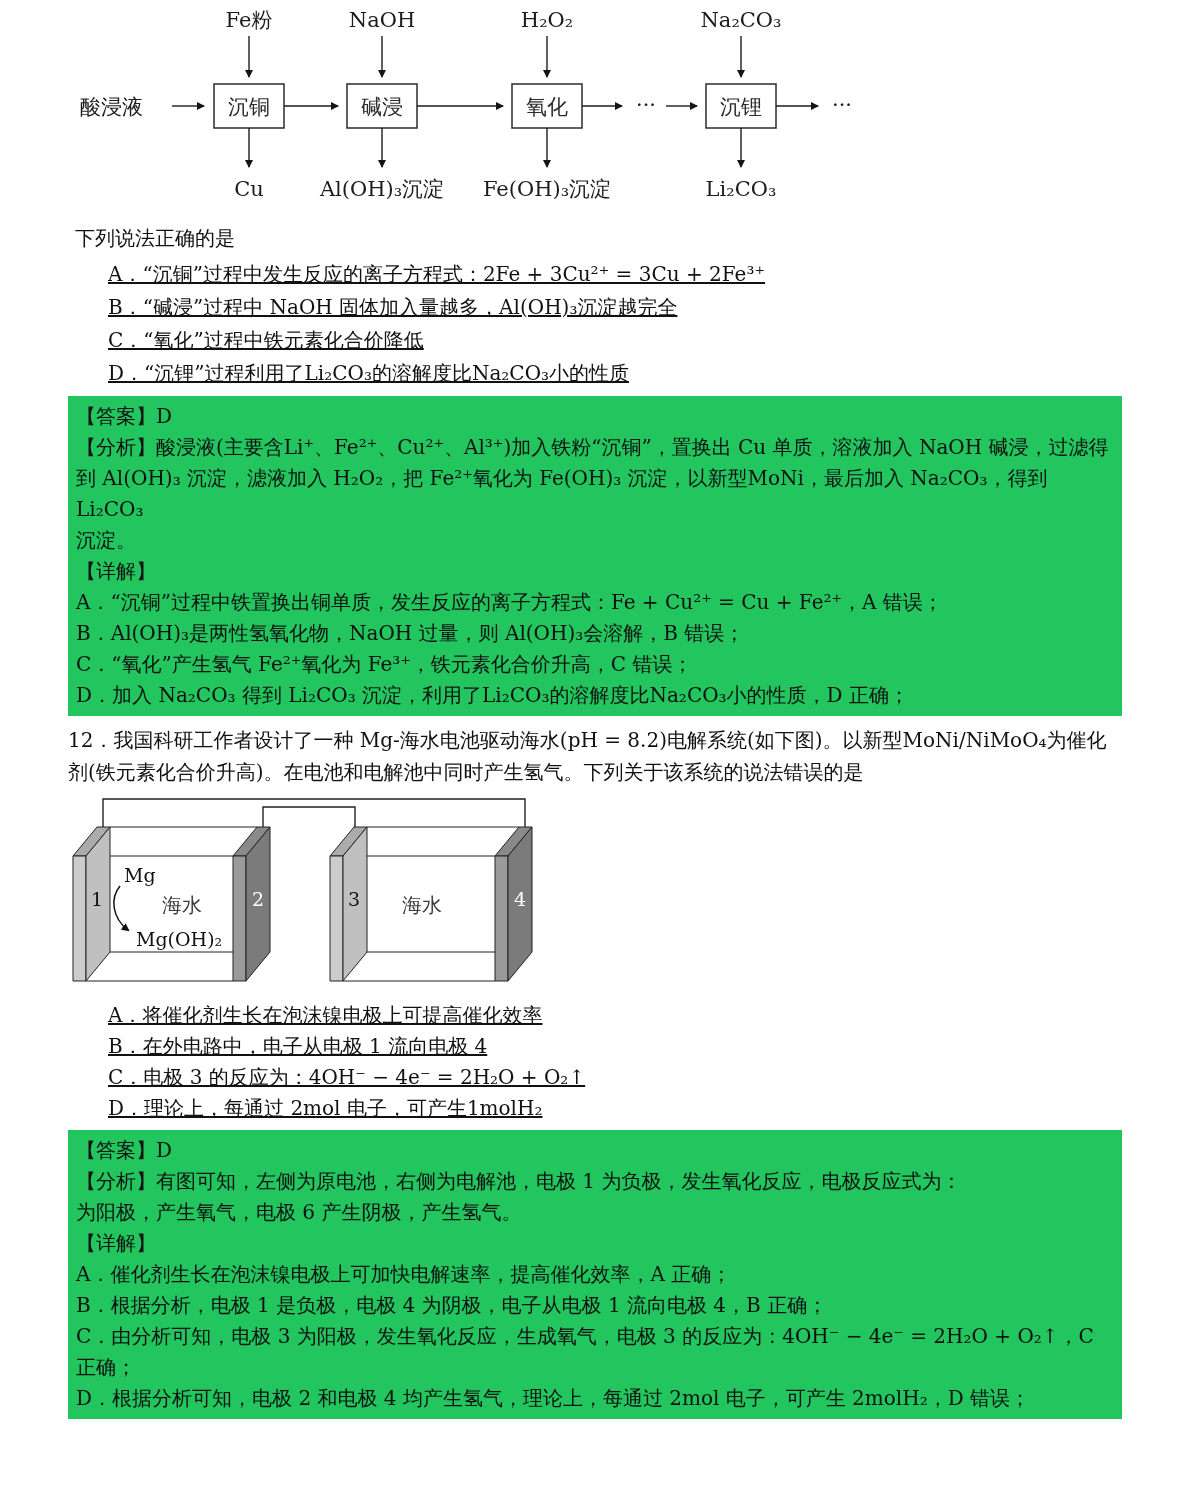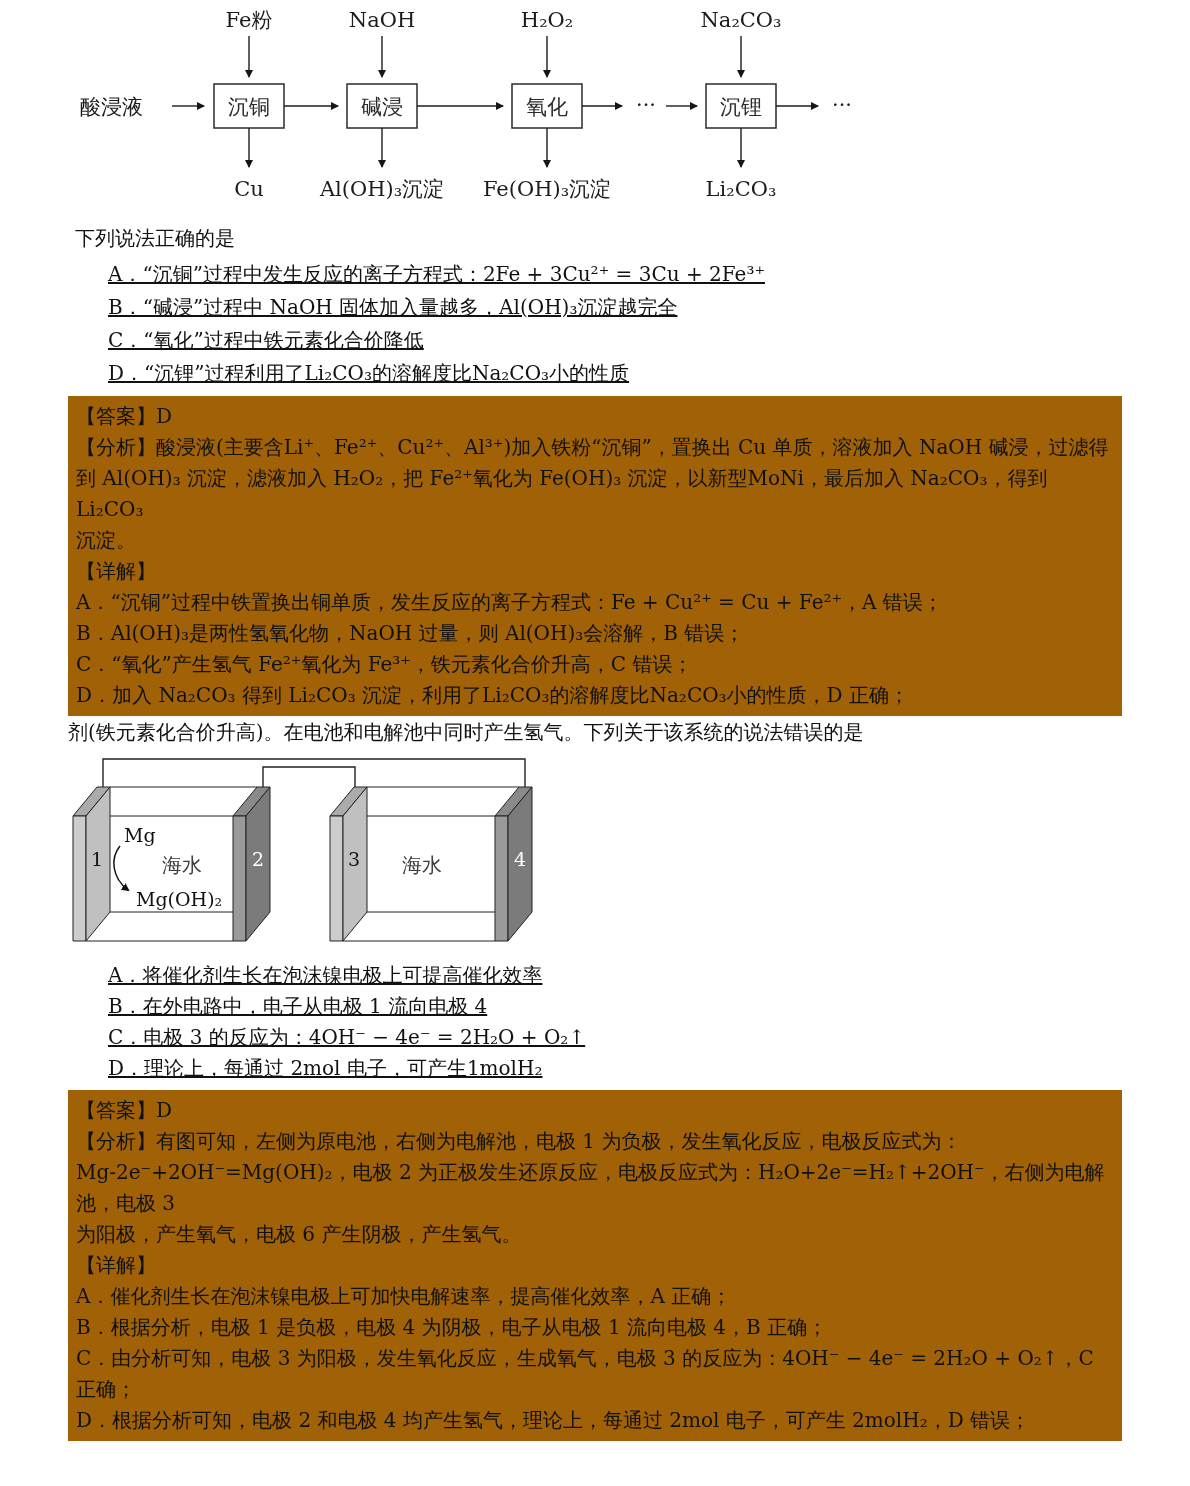--- a/index.html
+++ b/index.html
@@ -16,21 +16,21 @@
   .fc-boxtext{font-size:21px;fill:#2b2b2b;}
   .fc-box{fill:#ffffff;stroke:#2b2b2b;stroke-width:1.5;}
   .fc-line{stroke:#1c1c1c;stroke-width:1.4;}
   .stem{line-height:32px;}
   .q11-stem{margin:20px 0 4px 7px;}
   .q12-stem{margin-top:8px;}
   .options .opt{padding-left:40px;text-decoration:underline;}
   .q11-options .opt{line-height:33px;}
   .q12-options .opt{line-height:31px;}
   .q12-options{margin-top:10px;}
-  .answer-block{background:#a16207;padding:5px 8px;margin-top:6px;}
+  .answer-block{background:#22c55e;padding:5px 8px;margin-top:6px;}
   .answer-block .line{line-height:31px;}
   .cells{display:block;margin:6px 0 2px 2px;}
   .wire{fill:none;stroke:#222;stroke-width:1.4;}
   .edge{stroke:#222;stroke-width:1;}
   .slab{stroke:#222;stroke-width:1;}
   .num-dark{font-size:19px;fill:#111;}
   .num-light{font-size:19px;fill:#ffffff;}
   .sea{font-size:20px;fill:#3c3c3c;}
   .ann{font-size:19px;fill:#111;}
 </style>
@@ -100,20 +100,21 @@
     <div class="line">【分析】酸浸液(主要含Li⁺、Fe²⁺、Cu²⁺、Al³⁺)加入铁粉“沉铜”，置换出 Cu 单质，溶液加入 NaOH 碱浸，过滤得</div>
     <div class="line">到 Al(OH)₃ 沉淀，滤液加入 H₂O₂，把 Fe²⁺氧化为 Fe(OH)₃ 沉淀，以新型MoNi，最后加入 Na₂CO₃，得到 Li₂CO₃</div>
     <div class="line">沉淀。</div>
     <div class="line">【详解】</div>
     <div class="line">A．“沉铜”过程中铁置换出铜单质，发生反应的离子方程式：Fe + Cu²⁺ = Cu + Fe²⁺，A 错误；</div>
     <div class="line">B．Al(OH)₃是两性氢氧化物，NaOH 过量，则 Al(OH)₃会溶解，B 错误；</div>
     <div class="line">C．“氧化”产生氢气 Fe²⁺氧化为 Fe³⁺，铁元素化合价升高，C 错误；</div>
     <div class="line">D．加入 Na₂CO₃ 得到 Li₂CO₃ 沉淀，利用了Li₂CO₃的溶解度比Na₂CO₃小的性质，D 正确；</div>
   </div>
 
+  <div class="stem q12-stem">12．我国科研工作者设计了一种 Mg-海水电池驱动海水(pH = 8.2)电解系统(如下图)。以新型MoNi/NiMoO₄为催化</div>
   <div class="stem">剂(铁元素化合价升高)。在电池和电解池中同时产生氢气。下列关于该系统的说法错误的是</div>
 
   <svg class="cells" viewBox="0 0 495 196" width="495" height="196">
     <defs>
       <marker id="arr2" markerWidth="9" markerHeight="8" refX="6" refY="4" orient="auto" markerUnits="userSpaceOnUse">
         <path d="M0,0 L8,4 L0,8 z" fill="#111"></path>
       </marker>
     </defs>
 
     <polyline points="33,33 33,5 455,5 455,33" class="wire"></polyline>
@@ -165,21 +166,20 @@
   <div class="options q12-options">
     <div class="opt">A．将催化剂生长在泡沫镍电极上可提高催化效率</div>
     <div class="opt">B．在外电路中，电子从电极 1 流向电极 4</div>
     <div class="opt">C．电极 3 的反应为：4OH⁻ − 4e⁻ = 2H₂O + O₂↑</div>
     <div class="opt">D．理论上，每通过 2mol 电子，可产生1molH₂</div>
   </div>
 
   <div class="answer-block">
     <div class="line">【答案】D</div>
     <div class="line">【分析】有图可知，左侧为原电池，右侧为电解池，电极 1 为负极，发生氧化反应，电极反应式为：</div>
-    <div class="line">Mg-2e⁻+2OH⁻=Mg(OH)₂，电极 2 为正极发生还原反应，电极反应式为：H₂O+2e⁻=H₂↑+2OH⁻，右侧为电解池，电极 3</div>
     <div class="line">为阳极，产生氧气，电极 6 产生阴极，产生氢气。</div>
     <div class="line">【详解】</div>
     <div class="line">A．催化剂生长在泡沫镍电极上可加快电解速率，提高催化效率，A 正确；</div>
     <div class="line">B．根据分析，电极 1 是负极，电极 4 为阴极，电子从电极 1 流向电极 4，B 正确；</div>
     <div class="line">C．由分析可知，电极 3 为阳极，发生氧化反应，生成氧气，电极 3 的反应为：4OH⁻ − 4e⁻ = 2H₂O + O₂↑，C 正确；</div>
     <div class="line">D．根据分析可知，电极 2 和电极 4 均产生氢气，理论上，每通过 2mol 电子，可产生 2molH₂，D 错误；</div>
 
   </div>
 
 </div>

